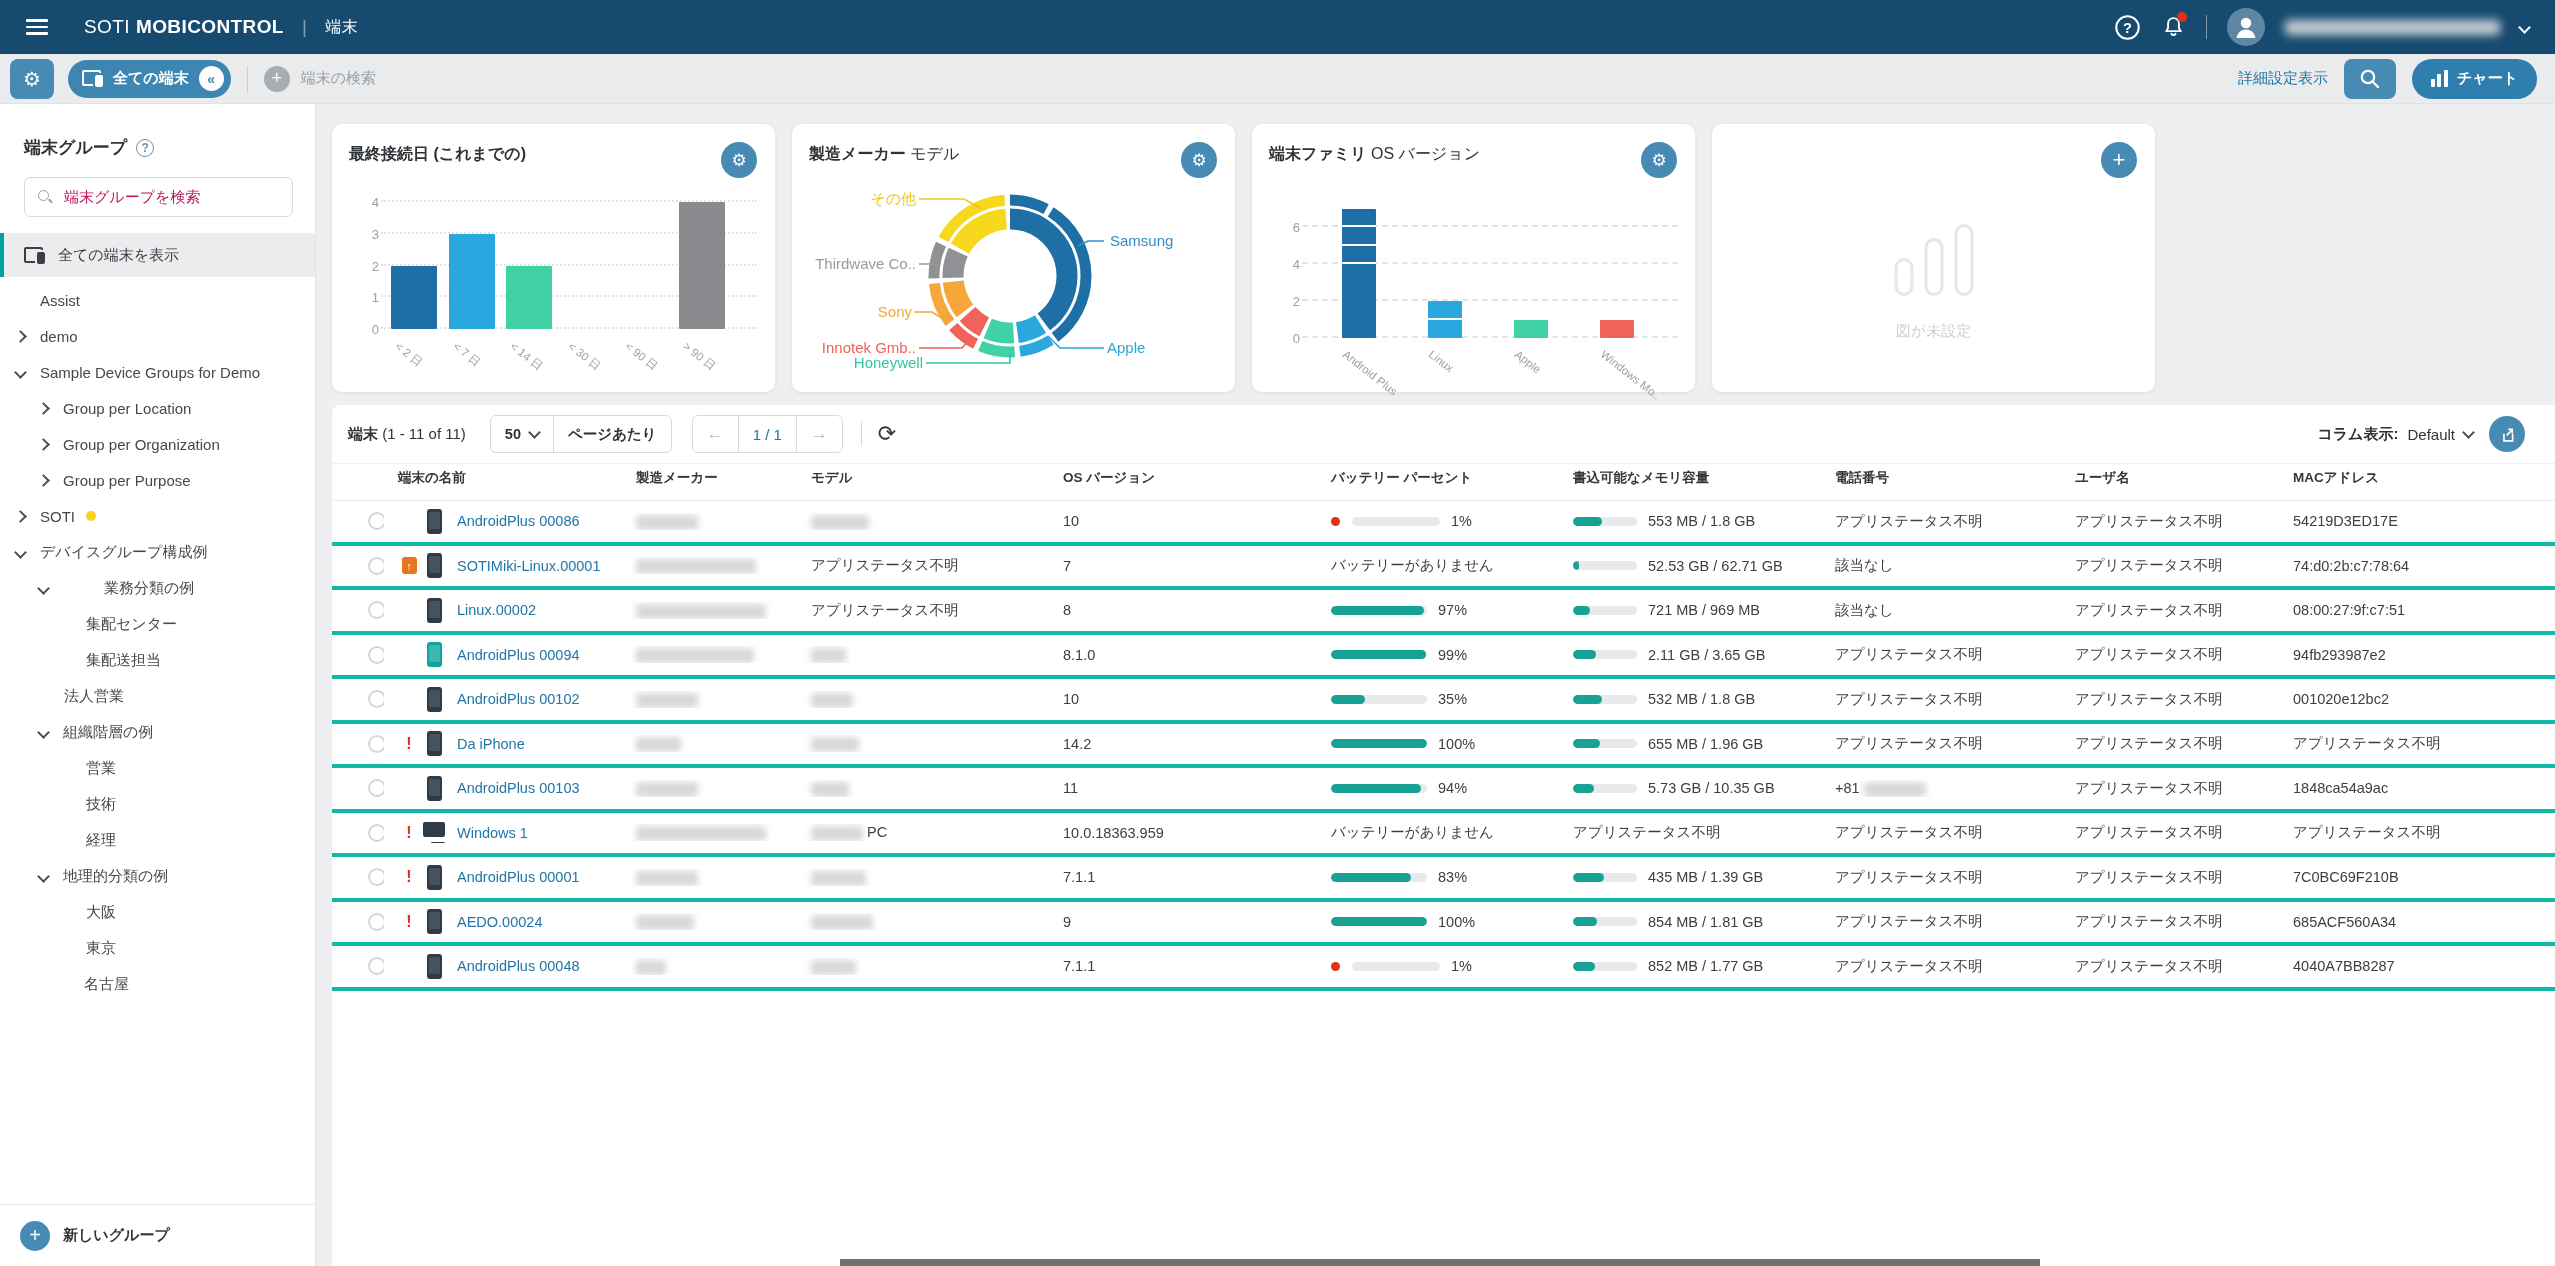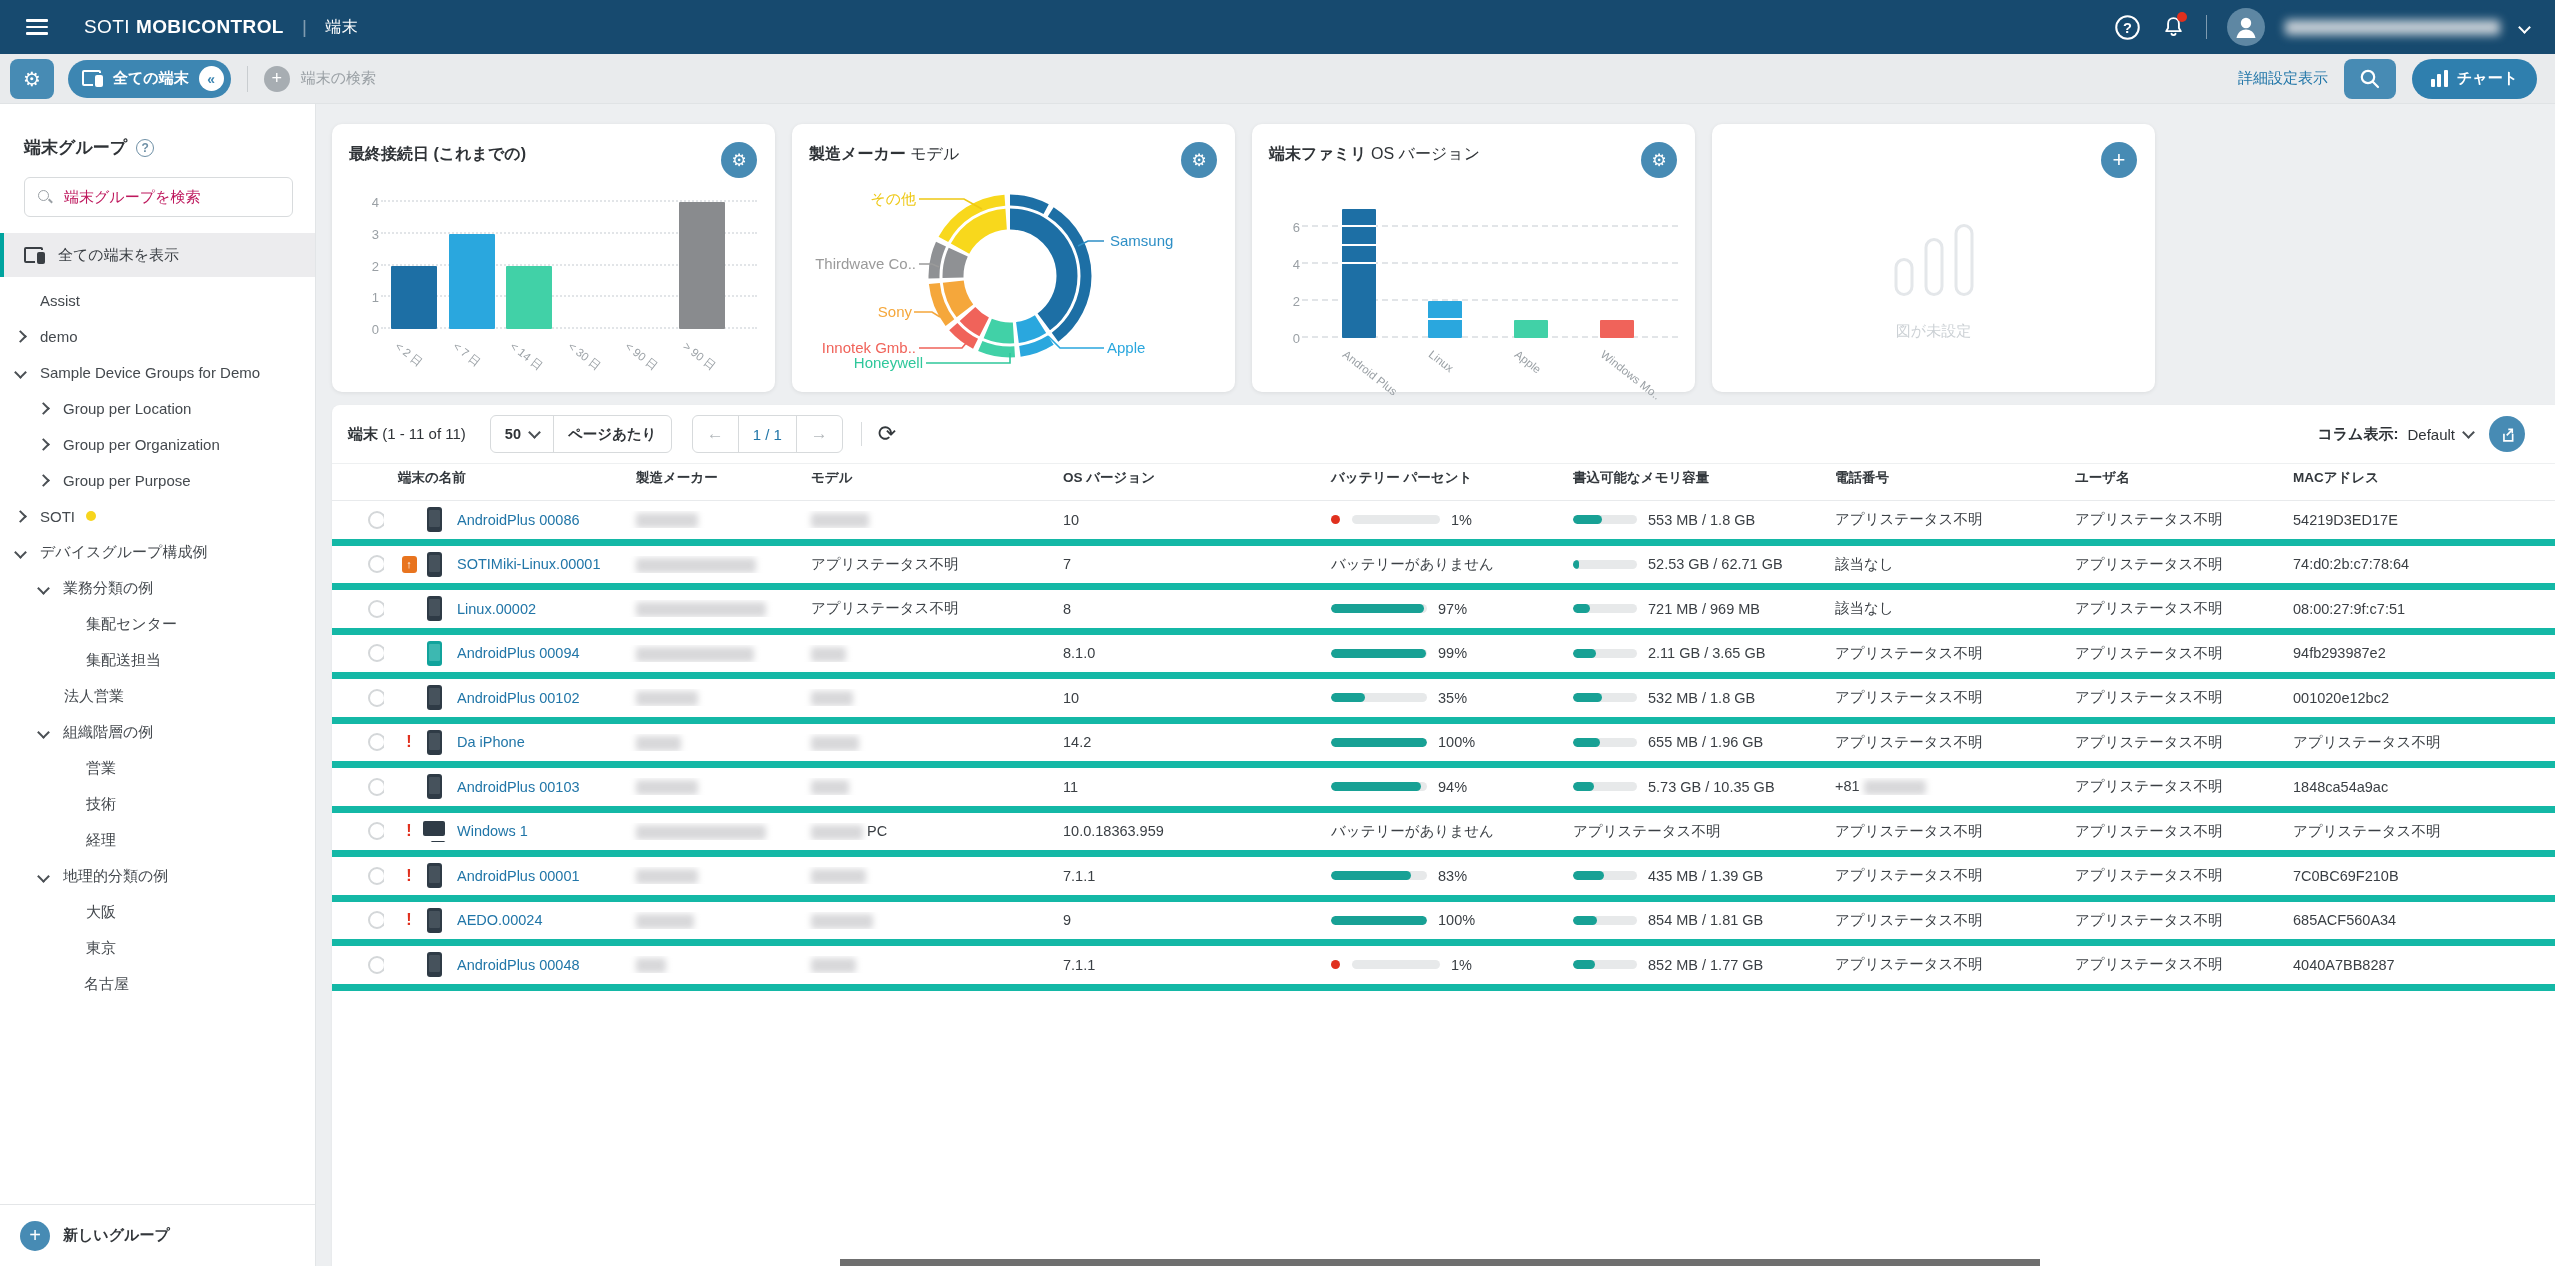--- a/index.html
+++ b/index.html
@@ -95,21 +95,21 @@
   .pager .arrow{color:#b4b9bc;font-size:17px;font-weight:400}
   .pager .pageno{color:#2176a8;font-weight:400;font-size:15px}
   .tdiv{width:1px;height:24px;background:#d9dcde;margin-left:18px}
   .refresh{font-size:22px;color:#33383c;margin-left:16px;cursor:pointer;line-height:1}
   .table-toolbar-right{margin-left:auto;display:flex;align-items:center;gap:16px;padding-right:14px}
   .columns-sel{display:flex;align-items:center;gap:9px;font-size:15px;color:#2f3337;cursor:pointer}
   .columns-sel b{font-weight:700}
   .export-btn{width:36px;height:36px;border-radius:50%;background:#478bb4;display:flex;align-items:center;justify-content:center;cursor:pointer}
   .thead,.trow{display:grid;grid-template-columns:52px 238px 175px 252px 268px 242px 262px 240px 218px 1fr;align-items:center}
   .thead{height:38px;color:#33383d;font-weight:700;font-size:13.5px;border-top:1px solid #eef0f1;border-bottom:1px solid #e8eaec}
-  .trow{height:44.5px;border-bottom:7px solid #14b8a6;font-size:14.5px;color:#3a3f44}
+  .trow{height:44.5px;border-bottom:4px solid #14b8a6;font-size:14.5px;color:#3a3f44}
   .cell{padding-left:14px;white-space:nowrap;overflow:hidden}
   .cbx{width:18px;height:18px;border-radius:50%;border:2px solid #d4d7d9;background:#fff;margin-left:22px;cursor:pointer}
   .namecell{display:flex;align-items:center}
   .alert-slot{width:22px;display:flex;justify-content:center;flex:none}
   .err-mark{color:#e0301e;font-weight:700;font-size:16px}
   .assist-badge{width:15px;height:17px;background:#e8741f;border-radius:3px;color:#fff;font-size:11px;font-weight:700;display:flex;align-items:center;justify-content:center}
   .icon-slot{width:28px;display:flex;justify-content:center;margin-right:9px;flex:none}
   .dev-phone{width:15px;height:25px;background:#2f3b46;border-radius:3px;position:relative}
   .dev-phone::after{content:'';position:absolute;left:2px;right:2px;top:3px;bottom:5px;background:#46525c;border-radius:1px}
   .dev-phone.teal{background:#11a39c}
@@ -240,21 +240,21 @@
         </div>
         <div class="tree-row" style="padding-left: 16px;">
           <div class="chev" style="margin-right: 15px;"></div>
           <div class="tree-label" style="">SOTI</div>
           <div class="tree-dot" style="background: rgb(247, 213, 29);"></div>
         </div>
         <div class="tree-row" style="padding-left: 16px;">
           <div class="chev down" style="margin-right: 15px;"></div>
           <div class="tree-label" style="">デバイスグループ構成例</div>
         </div>
-        <div class="tree-row" style="padding-left: 39px;">
+        <div class="tree-row" style="padding-left: 39px; gap: 41px;">
           <div class="chev down" style="margin-right: 15px;"></div>
           <div class="tree-label" style="">業務分類の例</div>
         </div>
         <div class="tree-row" style="padding-left: 62px;">
           <div class="chev none" style="margin-right: 15px;"></div>
           <div class="tree-label" style="">集配センター</div>
         </div>
         <div class="tree-row" style="padding-left: 62px;">
           <div class="chev none" style="margin-right: 15px;"></div>
           <div class="tree-label" style="">集配送担当</div>

